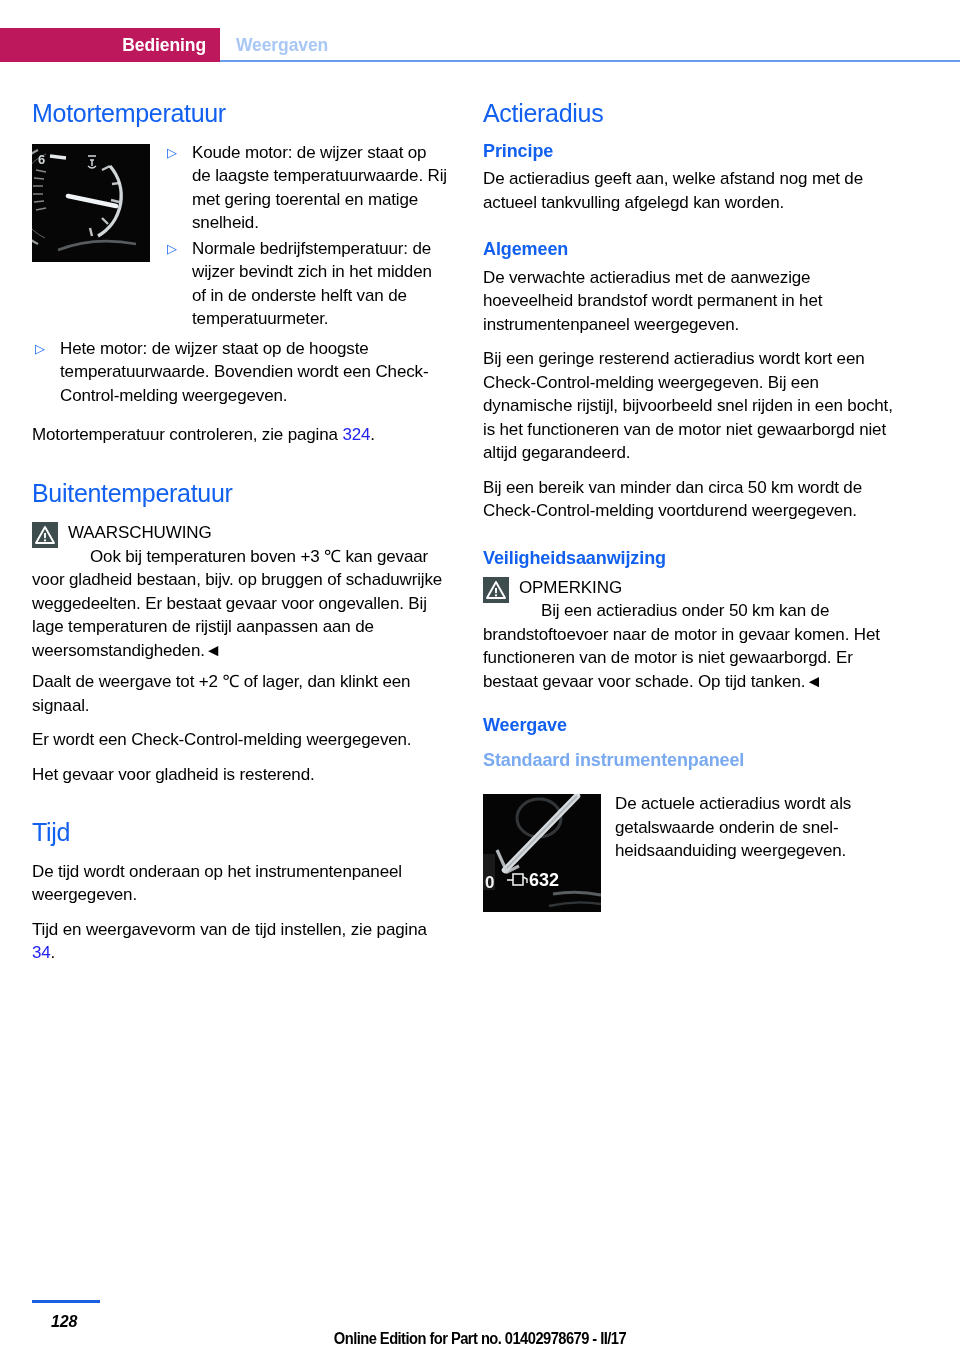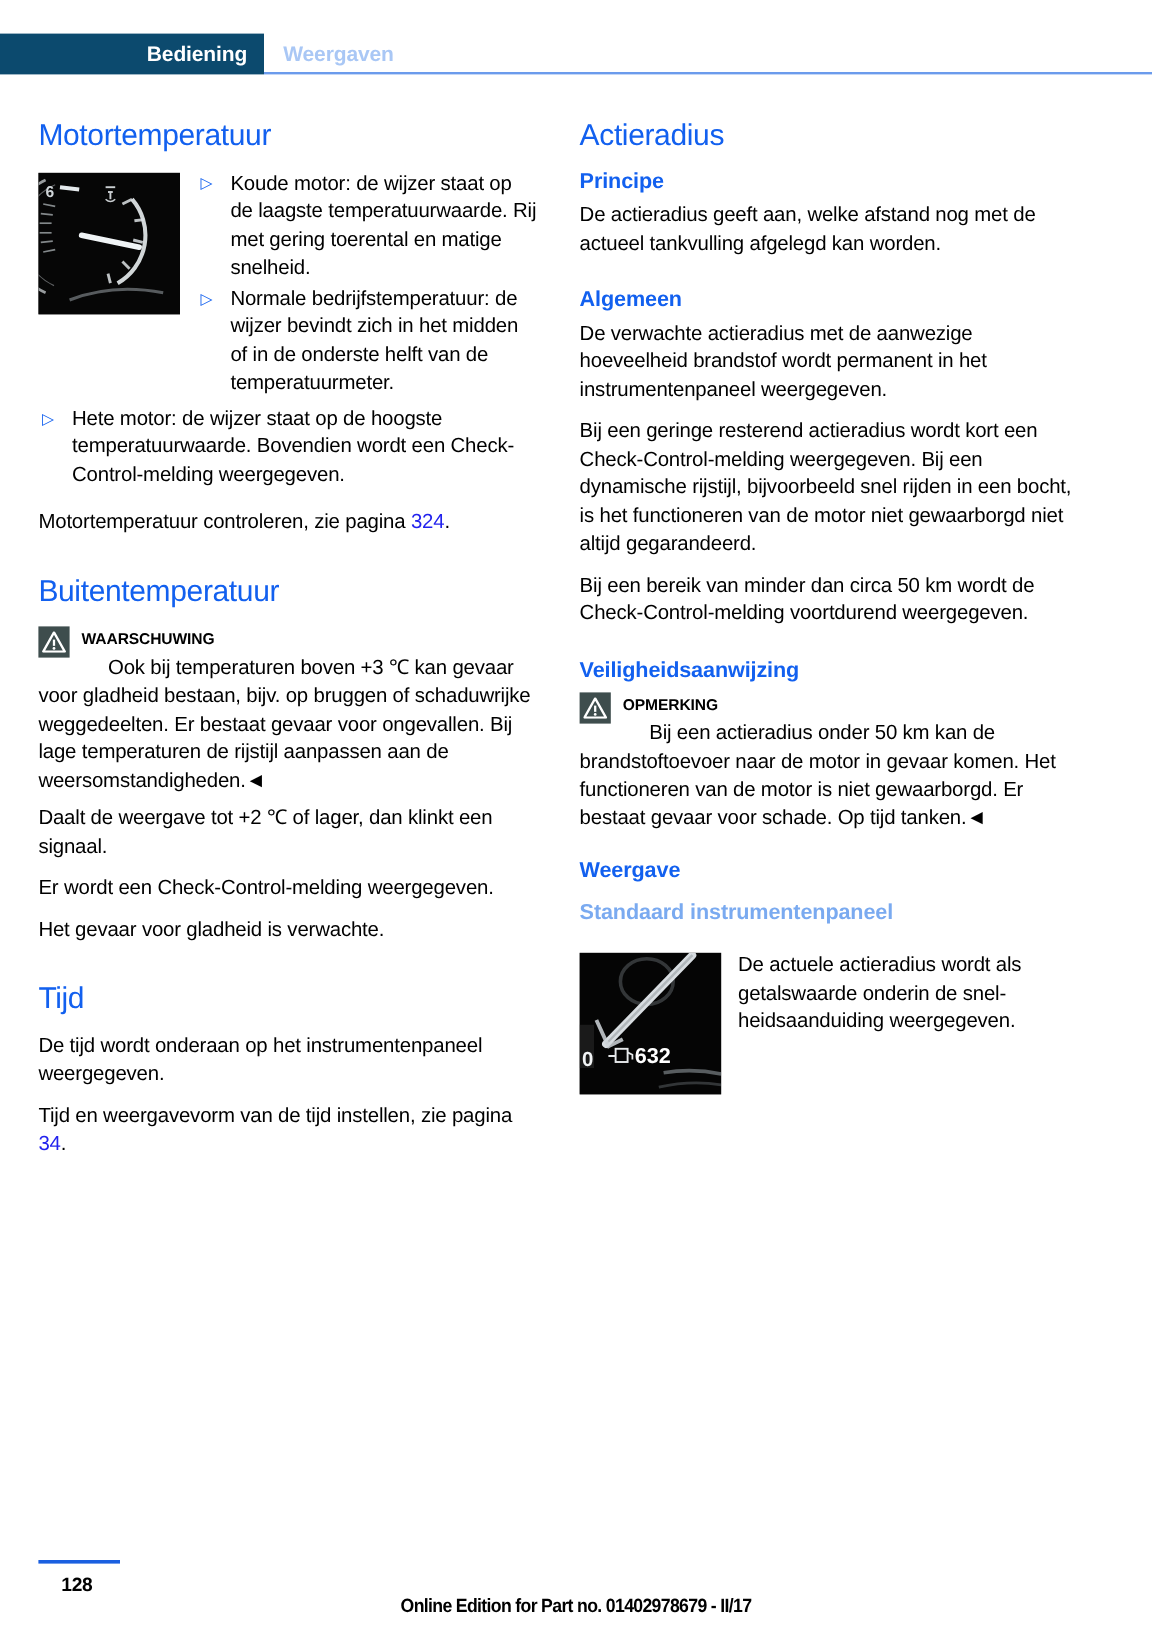--- a/index.html
+++ b/index.html
@@ -11,21 +11,21 @@
     overflow: hidden;
   }
   .page { position: relative; width: 960px; height: 1362px; }
 
   
   .header {
     position: absolute; top: 28px; left: 0; width: 960px; height: 34px;
   }
   .tab-active {
     position: absolute; left: 0; top: 0; width: 220px; height: 34px;
-    background: #0c4a6e;
+    background: #be185d;
     display: flex; align-items: center; justify-content: flex-end;
     padding-right: 14px;
   }
   .tab-active-label {
     color: #ffffff; font-size: 17.5px; font-weight: bold; letter-spacing: -0.1px;
   }
   .tab-inactive {
     position: absolute; left: 236px; top: 0; height: 34px;
     display: flex; align-items: center;
   }
@@ -93,37 +93,36 @@
   .clearfix::after { content: ""; display: block; clear: both; }
 
   
   .notice { position: relative; }
   .notice-icon {
     float: left; width: 26px; height: 26px; margin: 2px 10px 2px 0;
     background: #3e4d4d;
     display: flex; align-items: center; justify-content: center;
   }
   .notice-title {
-    font-size: 13px; line-height: 23.5px; letter-spacing: -0.1px;
+    font-size: 17px; line-height: 23.5px; letter-spacing: -0.1px;
     padding-top: 1px;
-    font-weight: bold;
   }
   .notice-body {
     font-size: 17px; line-height: 23.5px; letter-spacing: -0.15px;
   }
   .notice-body .indent { padding-left: 22px; }
 
   
   .footer-rule {
     position: absolute; left: 32px; top: 1300px; width: 68px; height: 3px;
     background: #1a5fe0;
   }
   .footer-pageno {
     position: absolute; left: 51px; top: 1313px;
-    font-size: 16px; font-weight: bold; letter-spacing: -0.2px;
+    font-size: 16px; font-weight: bold; letter-spacing: -0.2px; font-style: italic;
   }
   .footer-center {
     position: absolute; left: 0; top: 1330px; width: 960px;
     text-align: center; font-size: 16px; font-weight: bold;
     letter-spacing: -0.6px; transform: scaleX(0.92); transform-origin: center;
   }
   .watermark {
     position: absolute; right: 8px; top: 1326px;
     font-size: 23px; color: #b8b8b8; letter-spacing: -0.4px;
   }
@@ -218,21 +217,21 @@
       <div class="notice-title">WAARSCHUWING</div>
       <div class="notice-body">
         <span class="indent">Ook bij temperaturen boven +3 ℃ kan gevaar voor gladheid bestaan, bijv. op bruggen of schaduwrijke weggedeelten. Er bestaat ge­vaar voor ongevallen. Bij lage temperaturen de rijstijl aanpassen aan de weersomstandighe­den.◄</span>
       </div>
     </div>
 
     <div class="gap-sm"></div>
 
     <p class="body">Daalt de weergave tot +2 ℃ of lager, dan klinkt een signaal.</p>
     <p class="body">Er wordt een Check-Control-melding weerge­geven.</p>
-    <p class="body">Het gevaar voor gladheid is verwachte.</p>
+    <p class="body">Het gevaar voor gladheid is resterend.</p>
 
     <div class="gap-lg"></div>
 
     <h1 class="sec">Tijd</h1>
 
     <p class="body">De tijd wordt onderaan op het instrumentenpa­neel weergegeven.</p>
     <p class="body"><span>Tijd en weergavevorm van de tijd instellen, zie pagina </span><span class="lnk">34</span><span>.</span></p>
   </div>
 
   <div class="col col-right">

